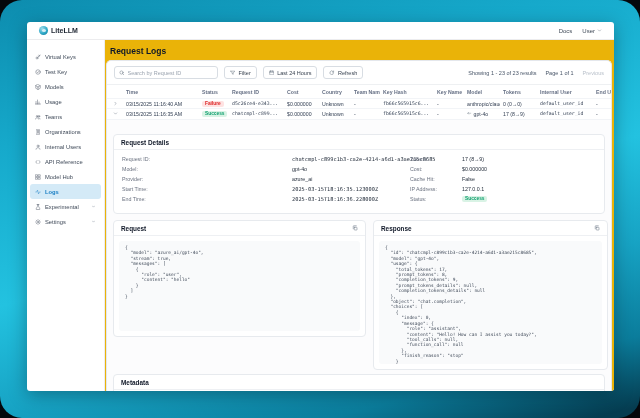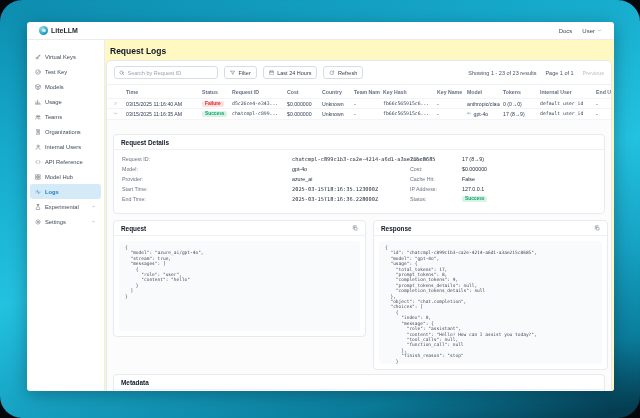--- a/index.html
+++ b/index.html
@@ -23,21 +23,21 @@
   
   .sidebar { width:78px; border-right:1px solid #ececee; padding-top:9px; flex:none; }
   .side-item { height:15px; display:flex; align-items:center; gap:4px; padding:0 5px; margin:0 3px; border-radius:3px;
     font-size:5.8px; color:#404b5a; cursor:pointer; white-space:nowrap; }
   .side-item svg { width:6px; height:6px; flex:none; opacity:.85; }
   .side-item.active { background:#d4eaf7; color:#1a7fc4; font-weight:600; }
   .side-chev { margin-left:auto; }
   .side-chev svg { width:5px; height:5px; }
 
   
-  .main { flex:1; position:relative; overflow:hidden; background:#fef9c3; }
+  .main { flex:1; position:relative; overflow:hidden; background:#eab308; }
   .page-title { position:absolute; left:5px; top:6px; font-size:8.5px; font-weight:700; color:#101828; }
 
   .content-card { position:absolute; left:1px; right:2px; top:20px; bottom:0; border:1px solid #e4e7ec; border-bottom:none;
     border-radius:5px 5px 0 0; background:#fff; overflow:hidden; }
 
   
   .toolbar { height:24px; display:flex; align-items:center; padding:0 7px; border-bottom:1px solid #eef0f2; }
   .search-box { width:104px; height:13px; border:1px solid #d8dde3; border-radius:3px; display:flex; align-items:center; gap:3px; padding:0 4px; background:#fff; }
   .search-box svg { width:5.5px; height:5.5px; flex:none; }
   .search-box input { border:none; outline:none; width:100%; font-size:5.5px; color:#3c4654; font-family:"Liberation Sans",sans-serif; background:transparent; }

